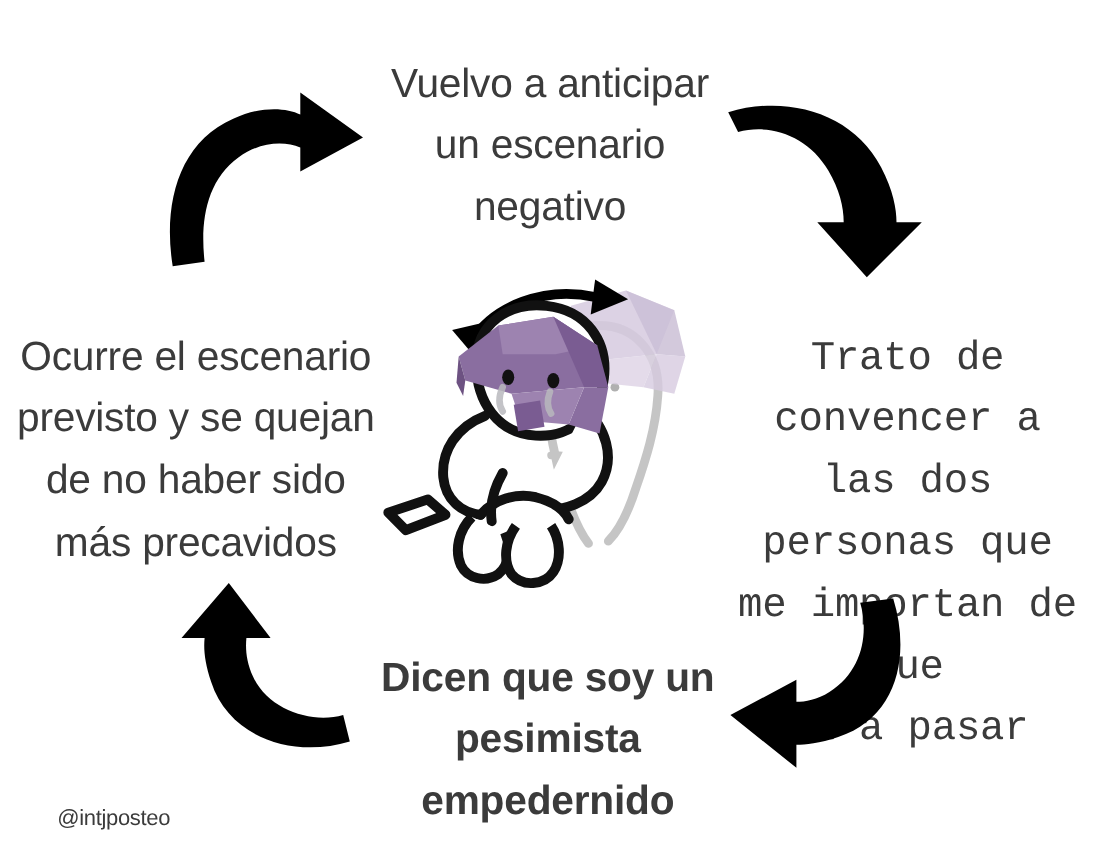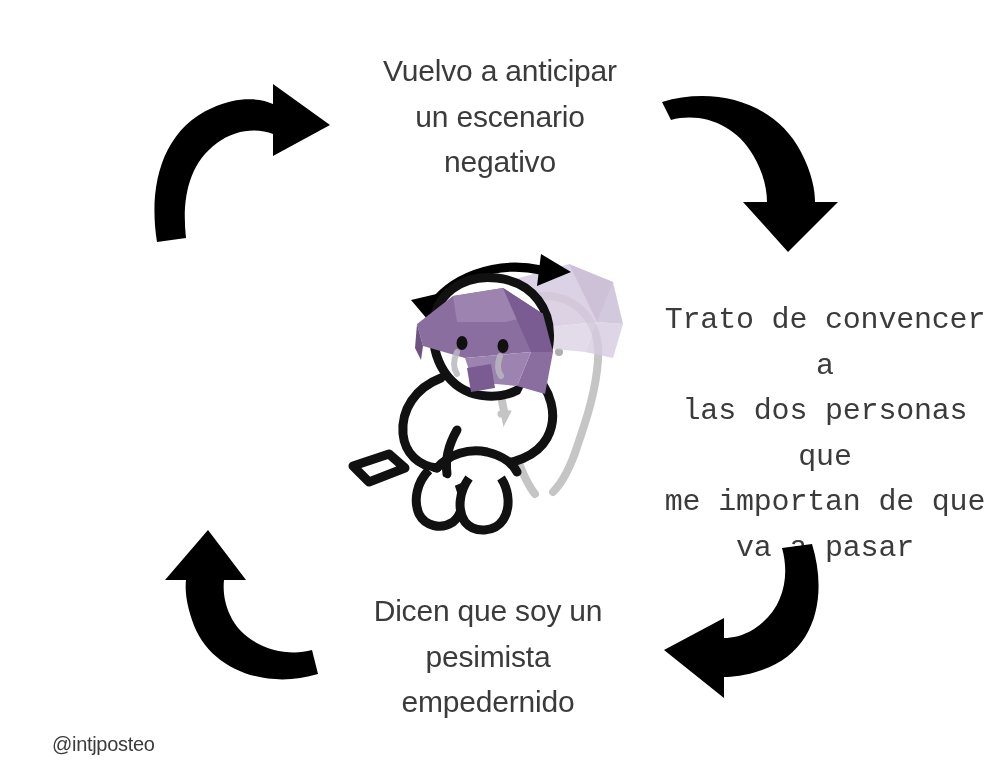--- a/index.html
+++ b/index.html
@@ -14,42 +14,43 @@
     position: relative;
     width: 1000px;
     height: 776px;
     background: #ffffff;
     overflow: hidden;
   }
   .cycle-text {
     position: absolute;
     color: #3b3b3b;
     font-family: "Liberation Sans", sans-serif;
-    font-size: 30px;
+    font-size: 37px;
     line-height: 1.52;
     font-weight: 400;
     text-align: center;
     letter-spacing: -0.2px;
     white-space: pre-line;
   }
   #text-top {
     left: 290px;
     top: 48px;
     width: 420px;
   }
   #text-right {
     left: 655px;
     top: 298px;
     width: 340px;
     font-family: Liberation Mono, monospace;
   }
   #text-bottom {
-    left: 278px;
+    left: 288px;
     top: 588px;
     width: 420px;
+    font-weight: bold;
   }
   #text-left {
     left: 8px;
     top: 296px;
     width: 340px;
   }
   #watermark {
     position: absolute;
     left: 52px;
     top: 693px;
@@ -86,20 +87,24 @@
 
   <div class="cycle-text" id="text-right">Trato de convencer a
 las dos personas que
 me importan de que
 va a pasar</div>
 
   <div class="cycle-text" id="text-bottom">Dicen que soy un
 pesimista
 empedernido</div>
 
+  <div class="cycle-text" id="text-left">Ocurre el escenario
+previsto y se quejan
+de no haber sido
+más precavidos</div>
 
   <svg class="arrow-svg" id="arrow-tl" width="210" height="170" viewBox="0 0 210 170">
     <path d="M 17 164
              C 8 108, 22 52, 72 30
              C 98 18, 120 20, 133 26
              L 133 6
              L 190 47
              L 133 78
              L 133 56
              C 118 50, 96 51, 77 65

